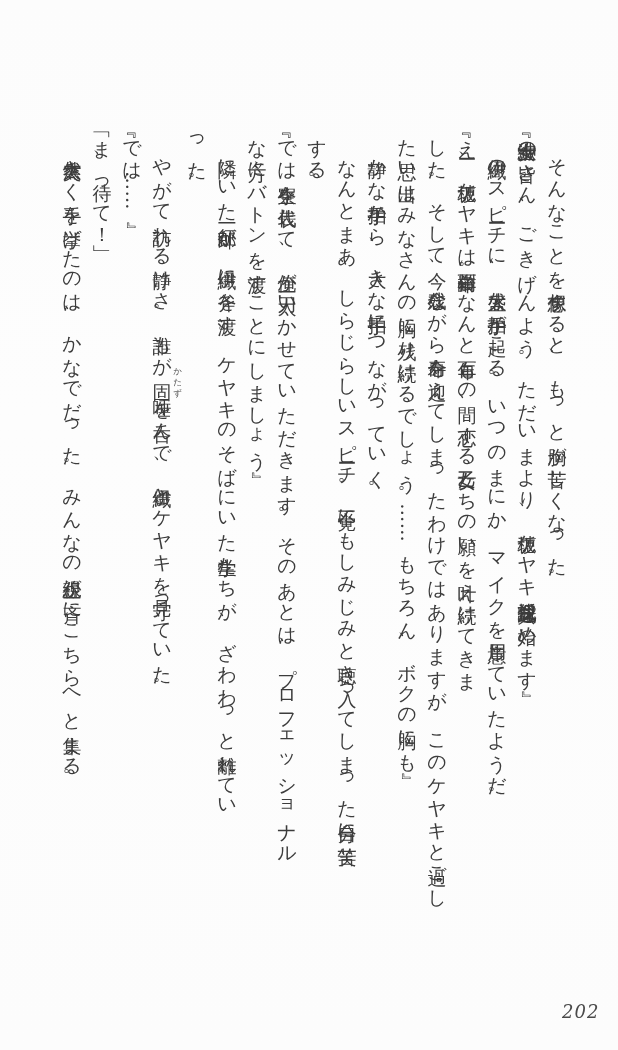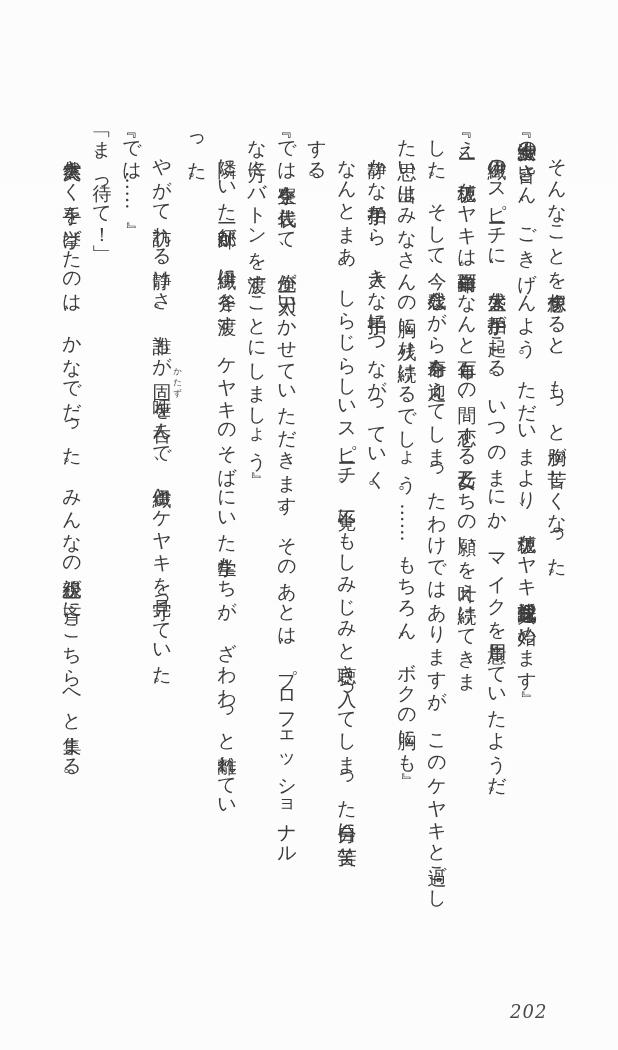--- a/index.html
+++ b/index.html
@@ -33,21 +33,21 @@
     font-weight: normal;
   }
   ruby { ruby-position: over; }
   ruby rt {
     font-size: 8.5px;
     letter-spacing: 0;
     color: #4a4a4a;
   }
   .page-number {
     position: absolute;
-    left: 510px;
+    left: 562px;
     top: 1001px;
     font-style: italic;
     font-size: 18px;
     letter-spacing: 1px;
     color: #4a4a4a;
   }
 </style>
 </head>
 <body>
 

